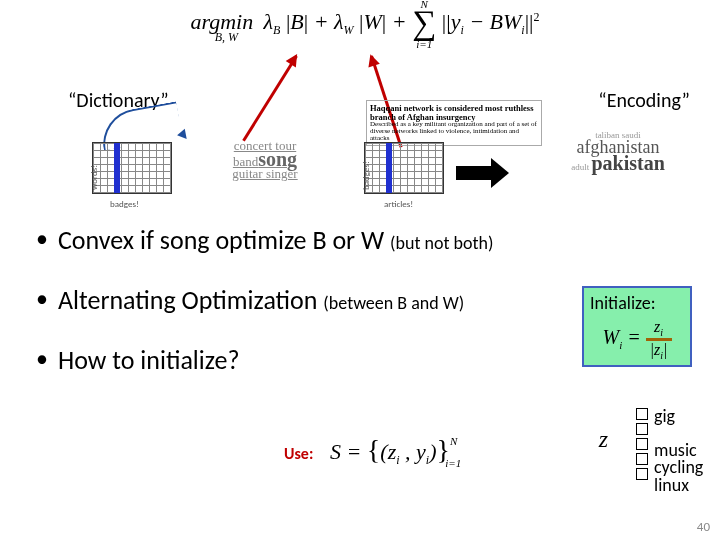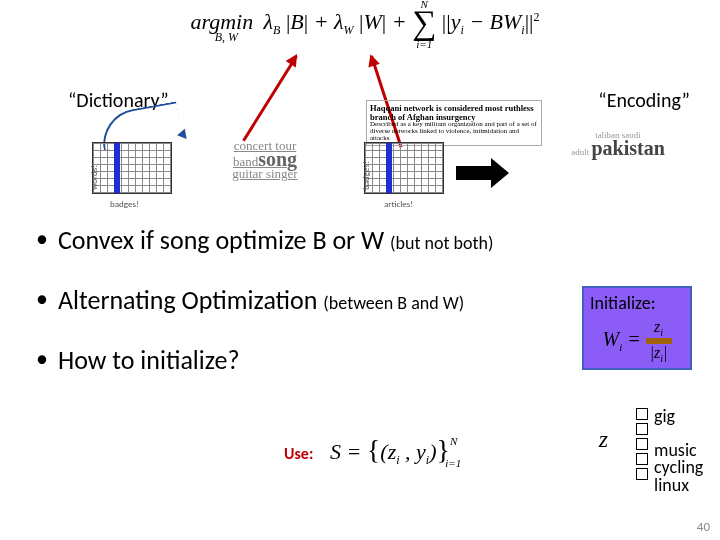--- a/index.html
+++ b/index.html
@@ -173,33 +173,33 @@
     top: 0;
     font-size: 24px;
   }
   ul.bullets .small { font-size: 18px; }
 
   .init-box {
     position: absolute;
     right: 28px; top: 286px;
     width: 110px;
     border: 2px solid #4060c0;
-    background: #8b5cf6;
+    background: #86efac;
     padding: 4px 6px;
     font-size: 18px;
   }
   .init-box .frm {
     font-family: "Times New Roman", serif;
     font-style: italic;
     font-size: 20px;
     text-align: center;
     margin-top: 4px;
   }
   .frac { display: inline-block; text-align: center; vertical-align: middle; font-size: 16px; }
-  .frac .n { border-bottom: 6px solid #a16207; padding: 0 4px; display: block; }
+  .frac .n { border-bottom: 3px solid #a16207; padding: 0 4px; display: block; }
   .frac .d { padding: 0 4px; display: block; }
 
   .use-label {
     position: absolute;
     left: 284px; top: 444px;
     font-size: 16px;
     color: #c00000;
     font-weight: bold;
   }
   .use-formula {
@@ -290,20 +290,21 @@
 <div id="axB2v" class="axis-v">badges!</div>
 <div id="axB2h" class="axis-h">articles!</div>
 
 <div class="thick-arrow">
   <div class="shaft"></div>
     <div class="head"></div>
 </div>
 
 <div id="wc2" class="wordcloud">
   <div>taliban saudi</div>
+  <div class="big1">afghanistan</div>
   <div><span>adult</span> <span class="big2">pakistan</span></div>
 </div>
 
 <ul class="bullets">
   <li>
     <span>Convex if song optimize B or W</span>
     <span class="small">(but not both)</span>
   </li>
   <li>
     <span>Alternating Optimization</span>

